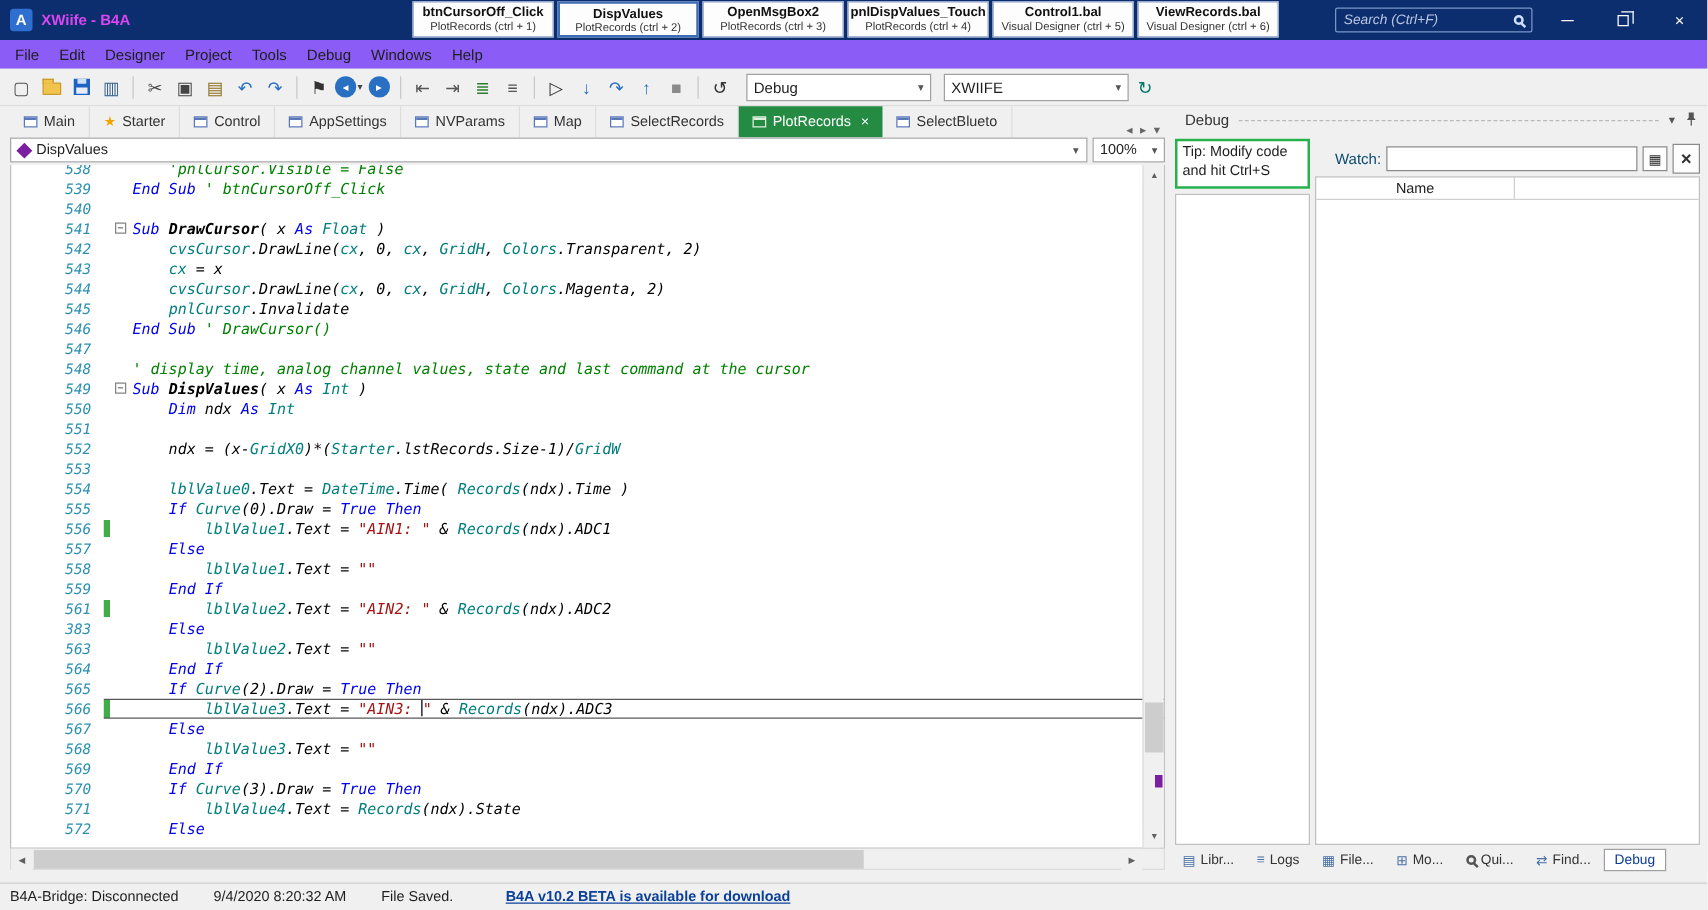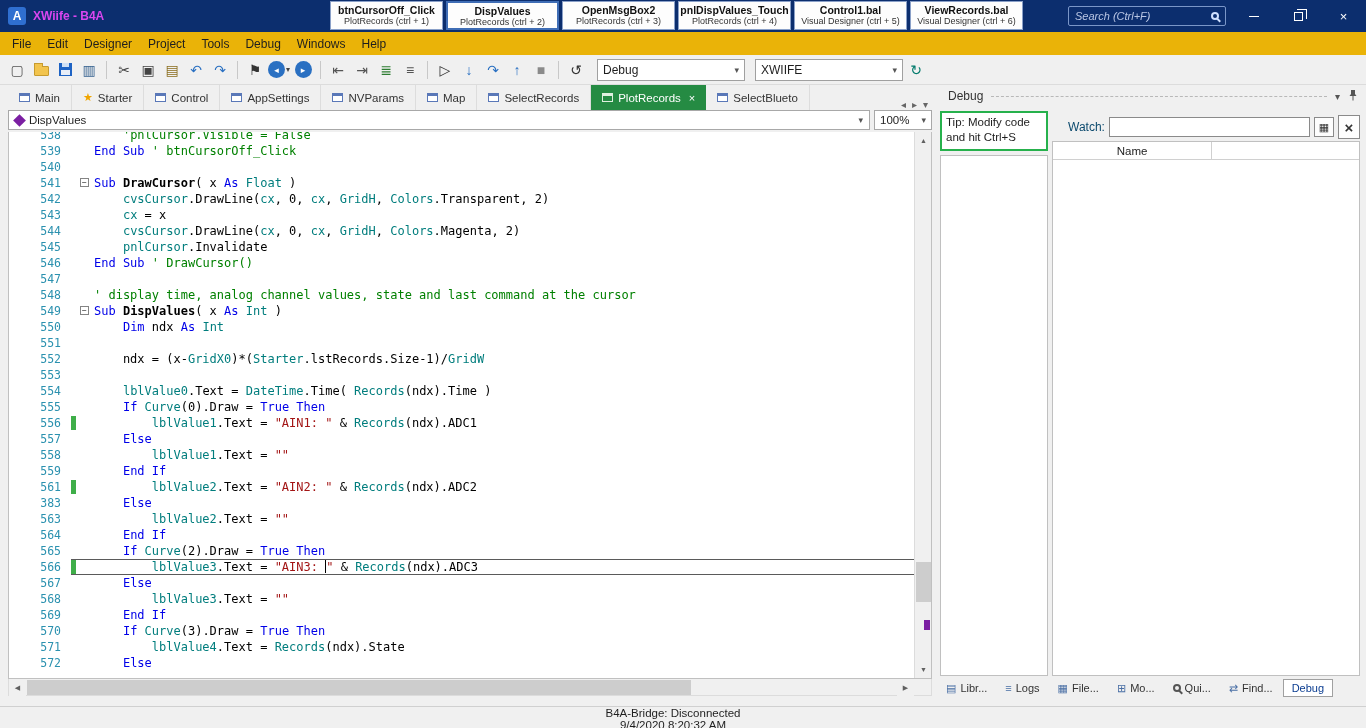--- a/index.html
+++ b/index.html
@@ -23,21 +23,21 @@
   .ico-mag { width:8px; height:8px; border:2px solid #cfe0ff; border-radius:50%; position:relative; display:inline-block; }
   .ico-mag::after { content:''; position:absolute; width:5px; height:2px; background:#cfe0ff; transform:rotate(45deg); right:-4px; bottom:-3px; }
   .ico-mag.dark { border-color:#555; } .ico-mag.dark::after { background:#555; }
   .win-btns { position:absolute; right:0; top:0; height:32px; display:flex; }
   .win-btn { width:45px; height:32px; display:flex; align-items:center; justify-content:center; color:#fff; font-size:13px; }
   .min-glyph { display:inline-block; width:10px; height:1px; background:#fff; }
   .restore-glyph { position:relative; width:9px; height:9px; border:1px solid #fff; }
   .restore-glyph::before { content:''; position:absolute; left:2px; top:-4px; width:9px; height:9px; border:1px solid #fff; border-bottom:none; border-left:none; }
 
   
-  .menubar { position:absolute; left:0; top:32px; width:1366px; height:23px; background:#eab308; display:flex; align-items:center; padding-left:4px; }
+  .menubar { position:absolute; left:0; top:32px; width:1366px; height:23px; background:#8b5cf6; display:flex; align-items:center; padding-left:4px; }
   .menu-item { padding:3px 8px; font-size:12px; color:#1e1e1e; }
 
   
   .toolbar { position:absolute; left:0; top:55px; width:1366px; height:30px; background:#f0f0f0; border-bottom:1px solid #dcdcdc; display:flex; align-items:center; padding-left:6px; gap:2px; }
   .tico { width:22px; height:22px; display:inline-flex; align-items:center; justify-content:center; font-size:14px; color:#444; }
   .tsep { width:1px; height:18px; background:#c8c8c8; margin:0 4px; }
   .ico-folder { width:15px; height:10px; background:#f2c44d; border:1px solid #c79b2e; border-radius:1px; position:relative; margin-top:3px; }
   .ico-folder::before { content:''; position:absolute; top:-4px; left:-1px; width:7px; height:3px; background:#f2c44d; border:1px solid #c79b2e; border-bottom:none; }
   .ico-floppy { width:13px; height:13px; background:#1e63c4; position:relative; }
   .ico-floppy::before { content:''; position:absolute; left:3px; top:0; width:7px; height:4px; background:#cfe0f5; }
@@ -62,21 +62,21 @@
 
   
   .editor { position:absolute; left:8px; top:110px; width:924px; height:586px; }
   .proc-bar { height:22px; display:flex; gap:4px; }
   .proc-combo { flex:1; height:20px; background:#fff; border:1px solid #a8a8a8; display:flex; align-items:center; padding:0 6px; gap:5px; font-size:11.5px; }
   .proc-combo .lbl { flex:1; }
   .proc-icon { width:9px; height:9px; background:#7b1fa2; transform:rotate(45deg); display:inline-block; }
   .zoom-combo { width:58px; height:20px; background:#fff; border:1px solid #a8a8a8; display:flex; align-items:center; padding:0 5px; font-size:11.5px; }
   .zoom-combo span:first-child { flex:1; }
   .code-wrap { position:relative; width:924px; height:547px; background:#fff; border:1px solid #c0c0c0; border-top:none; overflow:hidden; }
-  .code-lines { position:absolute; left:4px; top:-5px; width:907px; font-family:"DejaVu Sans Mono", monospace; font-size:12px; line-height:16px; }
+  .code-lines { position:absolute; left:16px; top:-5px; width:907px; font-family:"DejaVu Sans Mono", monospace; font-size:12px; line-height:16px;font-style:italic; }
   .crow { display:flex; height:16px; white-space:pre; position:relative; }
   .lnum { width:58px; text-align:right; padding-right:10px; color:var(--line-number-teal,#2b91af); flex:none; font-size:11.5px; }
   .lmark { width:7px; flex:none; }
   .lmark.changed { background:linear-gradient(#fff 1px, var(--changed-line-green,#3fae49) 1px, var(--changed-line-green,#3fae49) 15px, #fff 15px); width:5px; margin-right:2px; }
   .lfold { width:16px; flex:none; position:relative; }
   .fold-box { position:absolute; left:2px; top:3px; width:9px; height:9px; border:1px solid #848484; background:#fff; font-size:8px; line-height:7px; text-align:center; color:#333; }
   .lcode { flex:1; overflow:hidden; }
   .crow.current::before, .crow.current::after { content:''; position:absolute; left:58px; right:0; height:1px; background:var(--cursor-line-gray,#5a5a5a); }
   .crow.current::before { top:0; } .crow.current::after { bottom:0; }
   .seg.k { color:var(--keyword-blue,#0000e8);text-align:right; }
@@ -113,21 +113,21 @@
   .hints-pane { position:absolute; left:4px; top:70px; width:108px; height:521px; background:#fff; border:1px solid #c0c0c0; }
   .watch-list { position:absolute; left:116px; top:56px; right:6px; height:535px; background:#fff; border:1px solid #c0c0c0; }
   .wl-header { height:18px; border-bottom:1px solid #d0d0d0; display:flex; font-size:11.5px; color:#222; }
   .wl-col { width:52%; text-align:center; border-right:1px solid #d0d0d0; line-height:18px; }
   .rp-tabs { position:absolute; left:2px; top:593px; right:0; height:20px; display:flex; align-items:center; gap:2px; }
   .rp-tab { display:flex; align-items:center; gap:4px; padding:2px 8px; font-size:11px; color:#333; }
   .rp-tab .gl { font-size:11px; color:#4a6fa5; }
   .rp-tab.active { background:#fff; border:1px solid #a0a0a0; color:#0b3d91; }
 
   
-  .statusbar { position:absolute; left:0; top:706px; width:1366px; height:22px; background:#f0f0f0; border-top:1px solid #d0d0d0; display:flex; align-items:center; font-size:11.5px; color:#1e1e1e; padding-left:8px;flex-direction:column; }
+  .statusbar { position:absolute; left:0; top:706px; width:1366px; height:22px; background:#f0f0f0; border-top:1px solid #d0d0d0; display:flex; align-items:center; font-size:11.5px; color:#1e1e1e; padding-left:8px; }
   .sb-item { margin-right:28px; white-space:nowrap; }
   .sb-link { color:var(--link-blue,#0b4099); font-weight:bold; text-decoration:underline; margin-left:14px; }
 </style>
 </head>
 <body>
 
 <div class="app">
 
   <div class="titlebar">
     <div class="tb-left">

